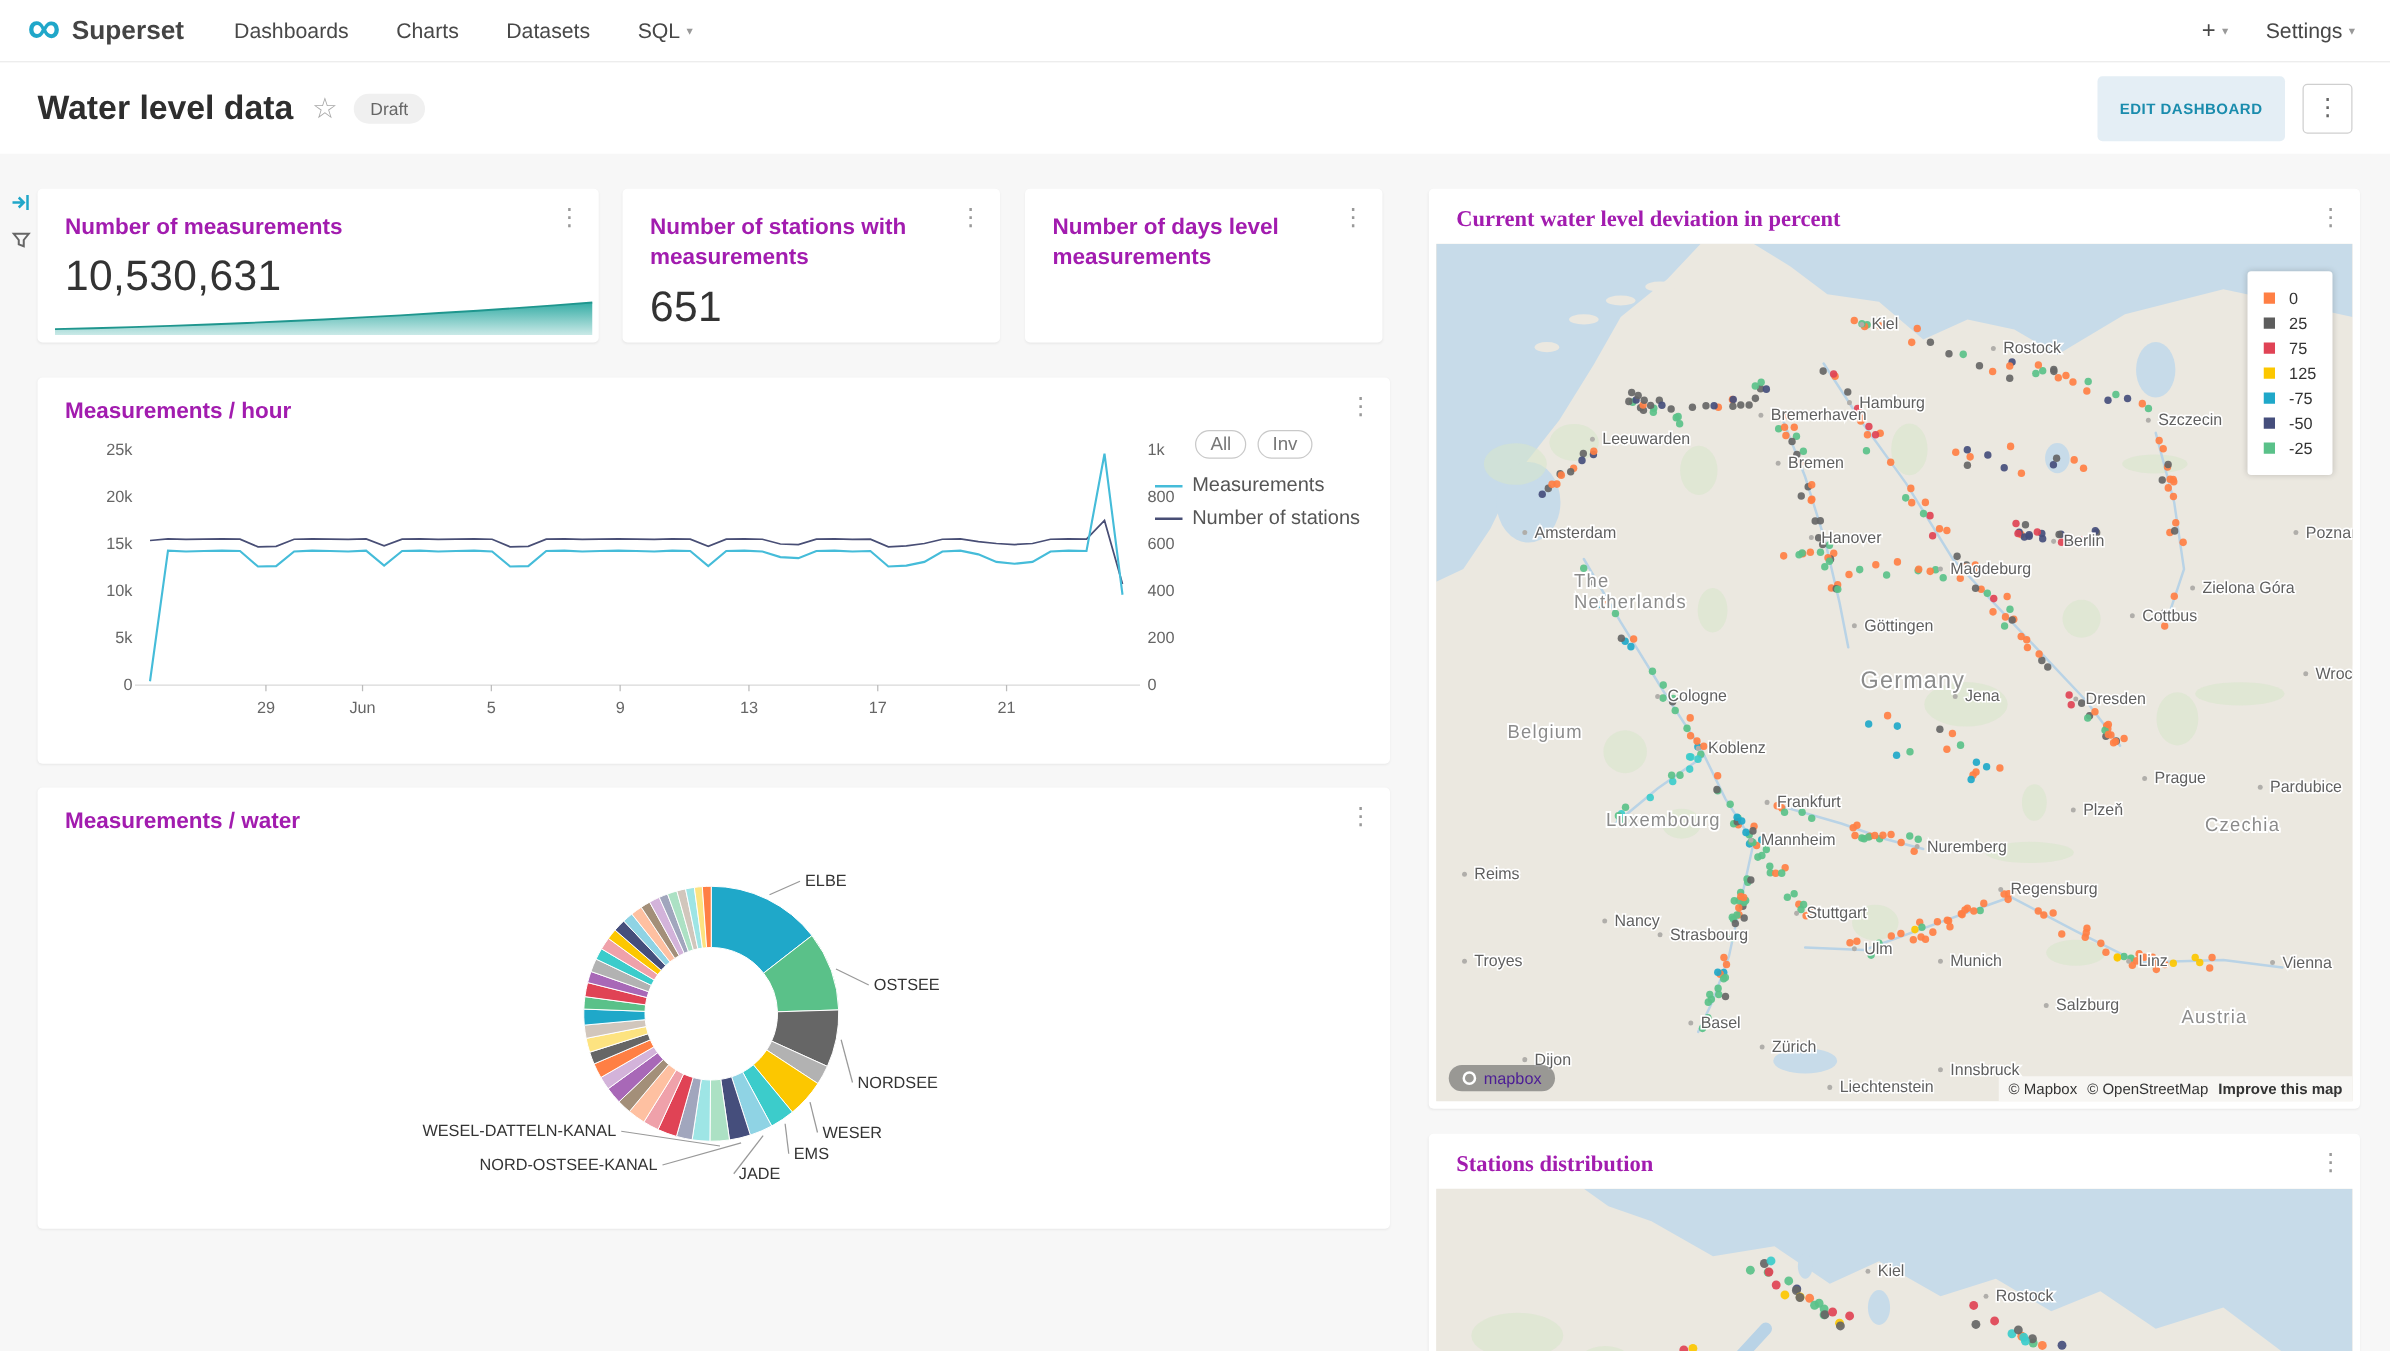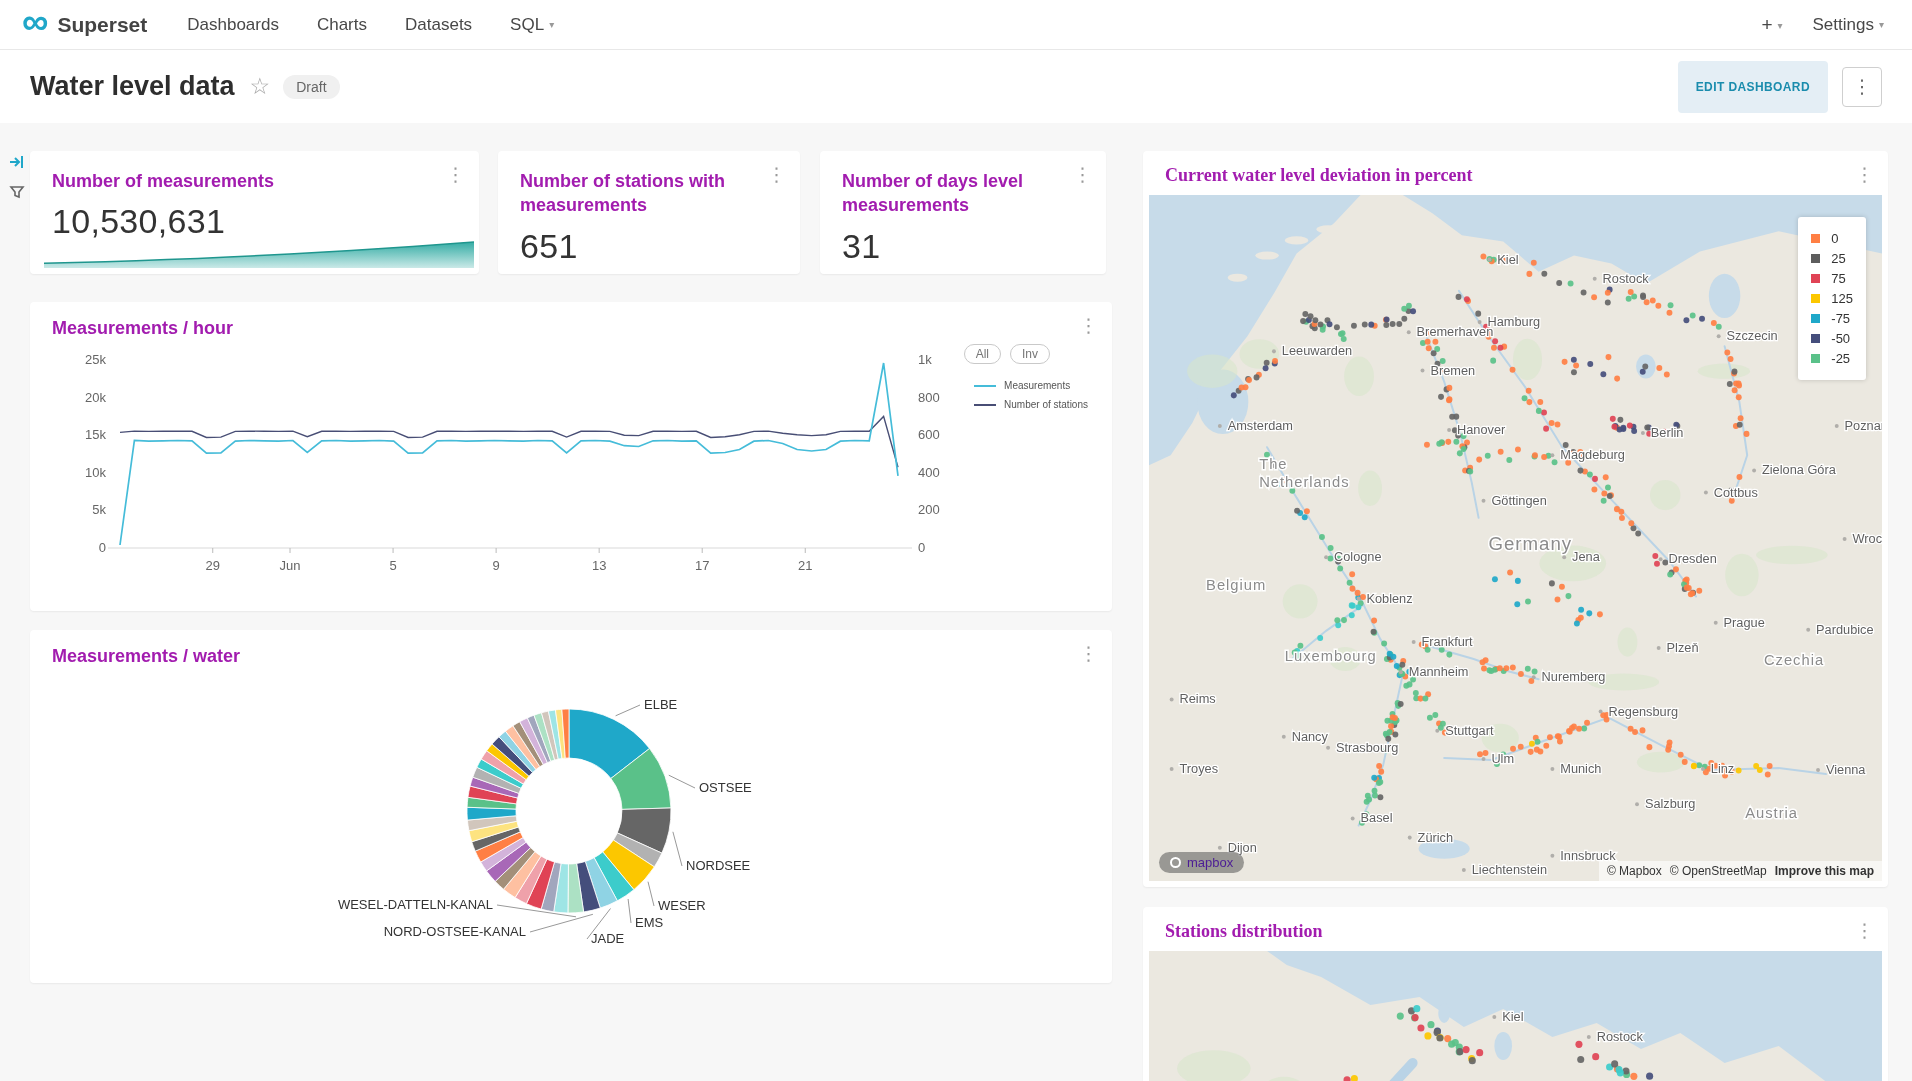--- a/index.html
+++ b/index.html
@@ -39,23 +39,23 @@
 
   
   .kpi { padding:18px 22px; }
   .kpi-title { padding-right:30px; line-height:1.35; }
   .kpi-value { font-size:34px; color:#333; margin-top:9px; letter-spacing:.3px; }
   .spark { position:absolute; left:14px; right:10px; bottom:6px; height:30px; }
 
   
   #hour-card .card-title { position:absolute; left:22px; top:16px; }
   .pill-wrap { position:absolute; right:62px; top:42px; display:flex; gap:9px; }
-  .pill-btn { border:1px solid #c9c9c9; border-radius:12px; font-size:12px; color:#777;
+  .pill-btn { border:1px solid #c9c9c9; border-radius:12px; font-size:15px; color:#777;
     padding:2px 11px; background:#fff; font-family:inherit; }
-  .hour-legend { position:absolute; right:24px; top:78px; font-size:10px; color:#555; }
+  .hour-legend { position:absolute; right:24px; top:78px; font-size:16px; color:#555; }
   .leg-row { display:flex; align-items:center; gap:8px; margin-bottom:8px; }
   .leg-marker { width:22px; height:0; border-top:2px solid #000; }
   .hour-svg { position:absolute; left:12px; top:44px; }
 
   
   #water-card .card-title { position:absolute; left:22px; top:16px; }
   #donut-svg { position:absolute; left:0; top:46px; }
 
   
   .map-card .card-title { position:absolute; left:22px; top:14px;font-family:Liberation Serif, serif; }
@@ -133,21 +133,20 @@
 
   <section class="card kpi" style="left:498px; top:28px; width:302px; height:123px;" data-interactable="false">
     <div class="kebab" data-interactable="true">⋮</div>
     <div class="card-title kpi-title" data-interactable="false">Number of stations with measurements</div>
     <div class="kpi-value" data-interactable="false">651</div>
   </section>
 
   <section class="card kpi" style="left:820px; top:28px; width:286px; height:123px;" data-interactable="false">
     <div class="kebab" data-interactable="true">⋮</div>
     <div class="card-title kpi-title" data-interactable="false">Number of days level measurements</div>
-    <div class="kpi-value" data-interactable="false">31</div>
   </section>
 
   <section class="card" id="hour-card" style="left:30px; top:179px; width:1082px; height:309px;" data-interactable="false">
     <div class="kebab" data-interactable="true">⋮</div>
     <div class="card-title" data-interactable="false">Measurements / hour</div>
     <div class="pill-wrap">
       <button class="pill-btn" data-interactable="true">All</button>
       <button class="pill-btn" data-interactable="true">Inv</button>
     </div>
     <div class="hour-legend" id="hour-legend" data-interactable="false">

